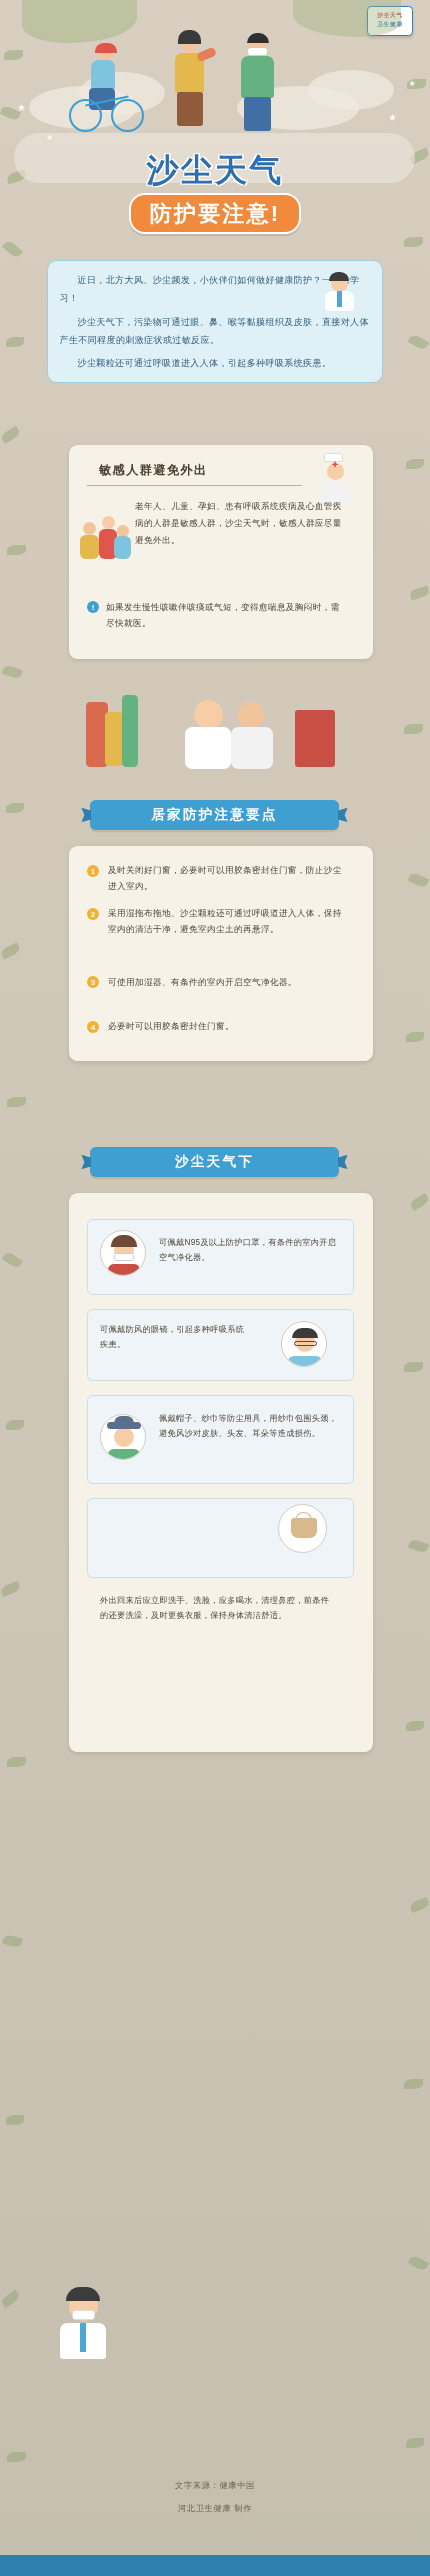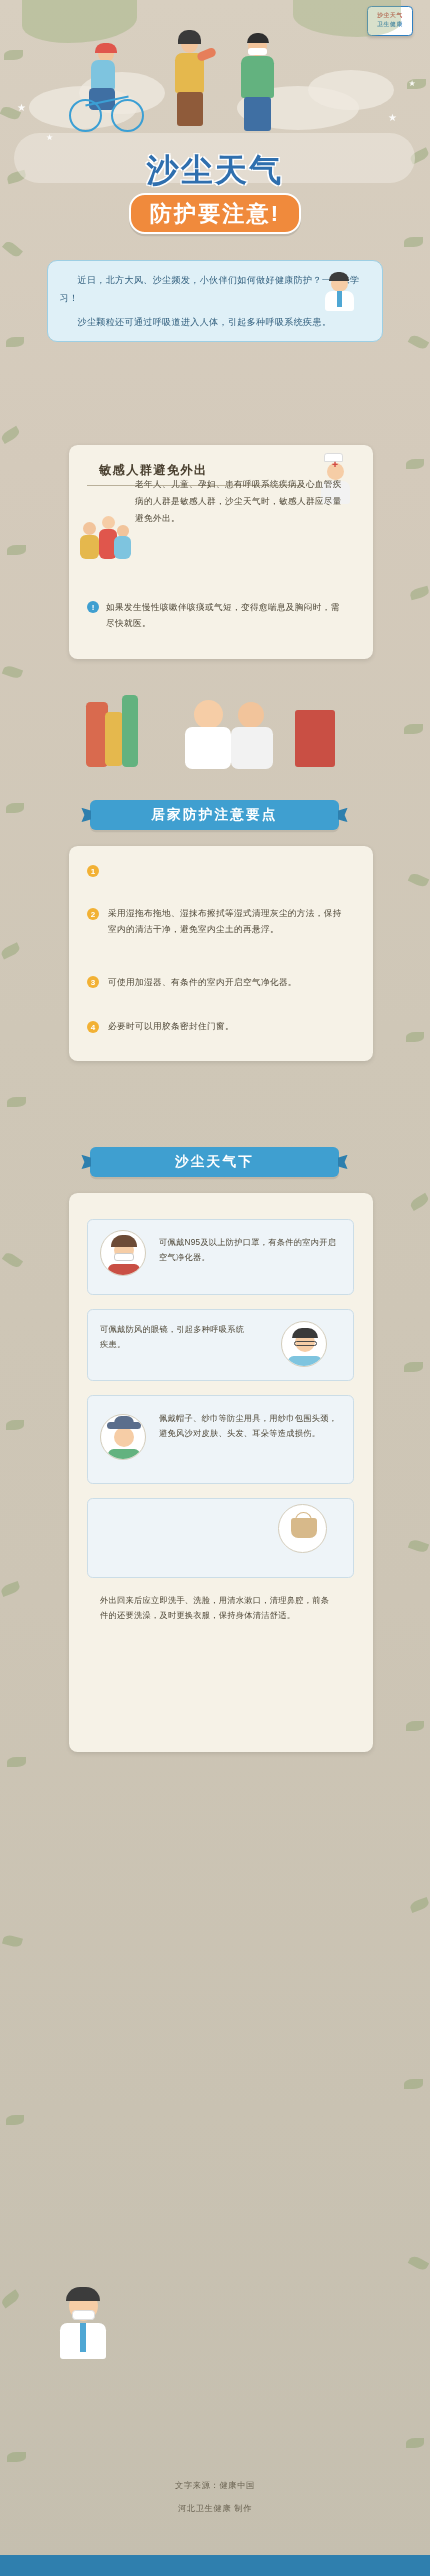--- a/index.html
+++ b/index.html
@@ -374,20 +374,21 @@
 
   <div class="title-block">
     <div class="title-main">沙尘天气</div>
     <div class="title-sub-wrap">
       <span class="title-sub">防护要注意!</span>
     </div>
   </div>
 
   <div class="card" style="left:47px; top:260px; width:336px;">
     <p>近日，北方大风、沙尘频发，小伙伴们如何做好健康防护？一起来学习！</p>
+    <p>沙尘天气下，污染物可通过眼、鼻、喉等黏膜组织及皮肤，直接对人体产生不同程度的刺激症状或过敏反应。</p>
     <p>沙尘颗粒还可通过呼吸道进入人体，引起多种呼吸系统疾患。</p>
   </div>
 
   <div class="person" style="left:315px; top:268px; width:50px; height:44px;">
     <div class="head" style="left:16px; top:7.2px; width:17px; height:17px; background:#f6cda6;"></div>
     <div style="position:absolute;left:14.3px;top:4.3px;width:20px;height:8.6px;background:#3c3c3c;border-radius:8.6px 8.6px 0 0;"></div>
     <div class="body" style="left:10px; top:23px; width:29px; height:20px; background:#ffffff;"></div>
     <div style="position:absolute;left:21.5px;top:23px;width:5.7px;height:16px;background:#4fa7d4;"></div>
   </div>
 
@@ -395,21 +396,21 @@
   <div class="sub-title" style="left:99px; top:462px;">敏感人群避免外出</div>
   <div class="sub-rule" style="left:87px; top:485px; width:215px;"></div>
 
   <div class="nurse-cap" style="left:324px; top:453px;"></div>
   <div class="person" style="left:315px; top:459px; width:40px; height:47px;">
     <div class="head" style="left:11.5px; top:4.3px; width:17px; height:17px; background:#f6cda6;"></div>
     <div class="body" style="left:5.7px; top:21.5px; width:29px; height:23px; background:#f2f2f2;"></div>
     <div class="cross" style="left:17px; top:1.4px;">✚</div>
   </div>
 
-  <div class="body-text" style="left:135px; top:476px; width:215px;">老年人、儿童、孕妇、患有呼吸系统疾病及心血管疾病的人群是敏感人群，沙尘天气时，敏感人群应尽量避免外出。</div>
+  <div class="body-text" style="left:135px; top:498px; width:215px;">老年人、儿童、孕妇、患有呼吸系统疾病及心血管疾病的人群是敏感人群，沙尘天气时，敏感人群应尽量避免外出。</div>
 
   <div style="position:absolute; left:80px; top:502px; width:52px; height:69px;">
     <div style="position:absolute;left:2.9px;top:20px;width:13px;height:13px;border-radius:50%;background:#f2c49b;"></div>
     <div style="position:absolute;left:0px;top:33px;width:18.6px;height:24.4px;border-radius:5.7px;background:#e5b84d;"></div>
     <div style="position:absolute;left:21.5px;top:14.3px;width:13px;height:13px;border-radius:50%;background:#f6cda6;"></div>
     <div style="position:absolute;left:18.6px;top:27px;width:18.6px;height:30px;border-radius:5.7px;background:#e0564c;"></div>
     <div style="position:absolute;left:37px;top:23px;width:11.5px;height:11.5px;border-radius:50%;background:#f2c49b;"></div>
     <div style="position:absolute;left:34px;top:34px;width:17px;height:23px;border-radius:5.7px;background:#7ec4df;"></div>
   </div>
 
@@ -429,23 +430,24 @@
 
   <div class="section-head" style="left:90px; top:800px; width:249px; height:30px;">
     <span class="ribbon-l"></span>
     <span>居家防护注意要点</span>
     <span class="ribbon-r"></span>
   </div>
 
   <div class="paper" style="left:69px; top:846px; width:304px; height:215px;"></div>
 
   <div class="num" style="left:87px; top:865px;">1</div>
+  <div class="item-text" style="left:108px; top:862px; width:241px;">及时关闭好门窗，必要时可以用胶条密封住门窗，防止沙尘进入室内。</div>
 
   <div class="num" style="left:87px; top:908px;">2</div>
-  <div class="item-text" style="left:108px; top:905px; width:241px;">采用湿拖布拖地、湿抹布擦拭等湿式清理灰尘的方法，保持室内的清洁干净，避免室内尘土的再悬浮。</div>
+  <div class="item-text" style="left:108px; top:905px; width:241px;">采用湿拖布拖地、沙尘颗粒还可通过呼吸道进入人体，保持室内的清洁干净，避免室内尘土的再悬浮。</div>
 
   <div class="num" style="left:87px; top:976px;">3</div>
   <div class="item-text" style="left:108px; top:974px; width:241px;">可使用加湿器、有条件的室内开启空气净化器。</div>
 
   <div class="num" style="left:87px; top:1021px;">4</div>
   <div class="item-text" style="left:108px; top:1018px; width:241px;">必要时可以用胶条密封住门窗。</div>
 
   <div class="section-head" style="left:90px; top:1147px; width:249px; height:30px;">
     <span class="ribbon-l"></span>
     <span>沙尘天气下</span>
@@ -479,21 +481,21 @@
     <div style="position:absolute;left:13px;top:1.4px;width:20px;height:8.6px;border-radius:7.2px 7.2px 0 0;background:#5b6e8c;"></div>
     <div style="position:absolute;left:7.2px;top:34px;width:32px;height:13px;background:#63b27f;border-radius:5.7px 5.7px 0 0;"></div>
   </div>
   <div class="mini-text" style="left:159px; top:1411px; width:179px;">佩戴帽子、纱巾等防尘用具，用纱巾包围头颈，避免风沙对皮肤、头发、耳朵等造成损伤。</div>
 
   <div class="mini-card" style="left:87px; top:1498px; width:267px; height:80px;"></div>
   <div class="avatar-circ" style="left:278px; top:1504px; width:49px; height:49px;">
     <div style="position:absolute;left:11.5px;top:13px;width:26px;height:20px;background:#d7b98a;border-radius:2.9px 2.9px 7.2px 7.2px;"></div>
     <div style="position:absolute;left:16px;top:7.2px;width:17px;height:8.6px;border:1.4px solid #d7b98a;border-radius:8.6px 8.6px 0 0;background:transparent;"></div>
   </div>
-  <div class="mini-text" style="left:100px; top:1593px; width:237px;">外出回来后应立即洗手、洗脸，用清水漱口，清理鼻腔，前条件的还要洗澡，及时更换衣服，保持身体清洁舒适。</div>
+  <div class="mini-text" style="left:100px; top:1593px; width:237px;">外出回来后应立即洗手、洗脸，应多喝水，清理鼻腔，前条件的还要洗澡，及时更换衣服，保持身体清洁舒适。</div>
 
   <div class="person" style="left:53px; top:2281px; width:62px; height:86px;">
     <div class="head" style="left:16px; top:10px; width:29px; height:30px; background:#f6cda6;"></div>
     <div style="position:absolute;left:13px;top:5.7px;width:34px;height:14.3px;background:#3c3c3c;border-radius:14.3px 14.3px 0 0;"></div>
     <div style="position:absolute;left:18.6px;top:29px;width:23px;height:10px;background:#ffffff;border:0.7px solid #ddd;border-radius:3.6px;"></div>
     <div class="body" style="left:7.2px; top:42px; width:46px; height:36px; background:#ffffff;"></div>
     <div style="position:absolute;left:27px;top:42px;width:5.7px;height:29px;background:#4fa7d4;"></div>
   </div>
 
   <div class="footer" style="top:2501px;">河北卫生健康 制作</div>

